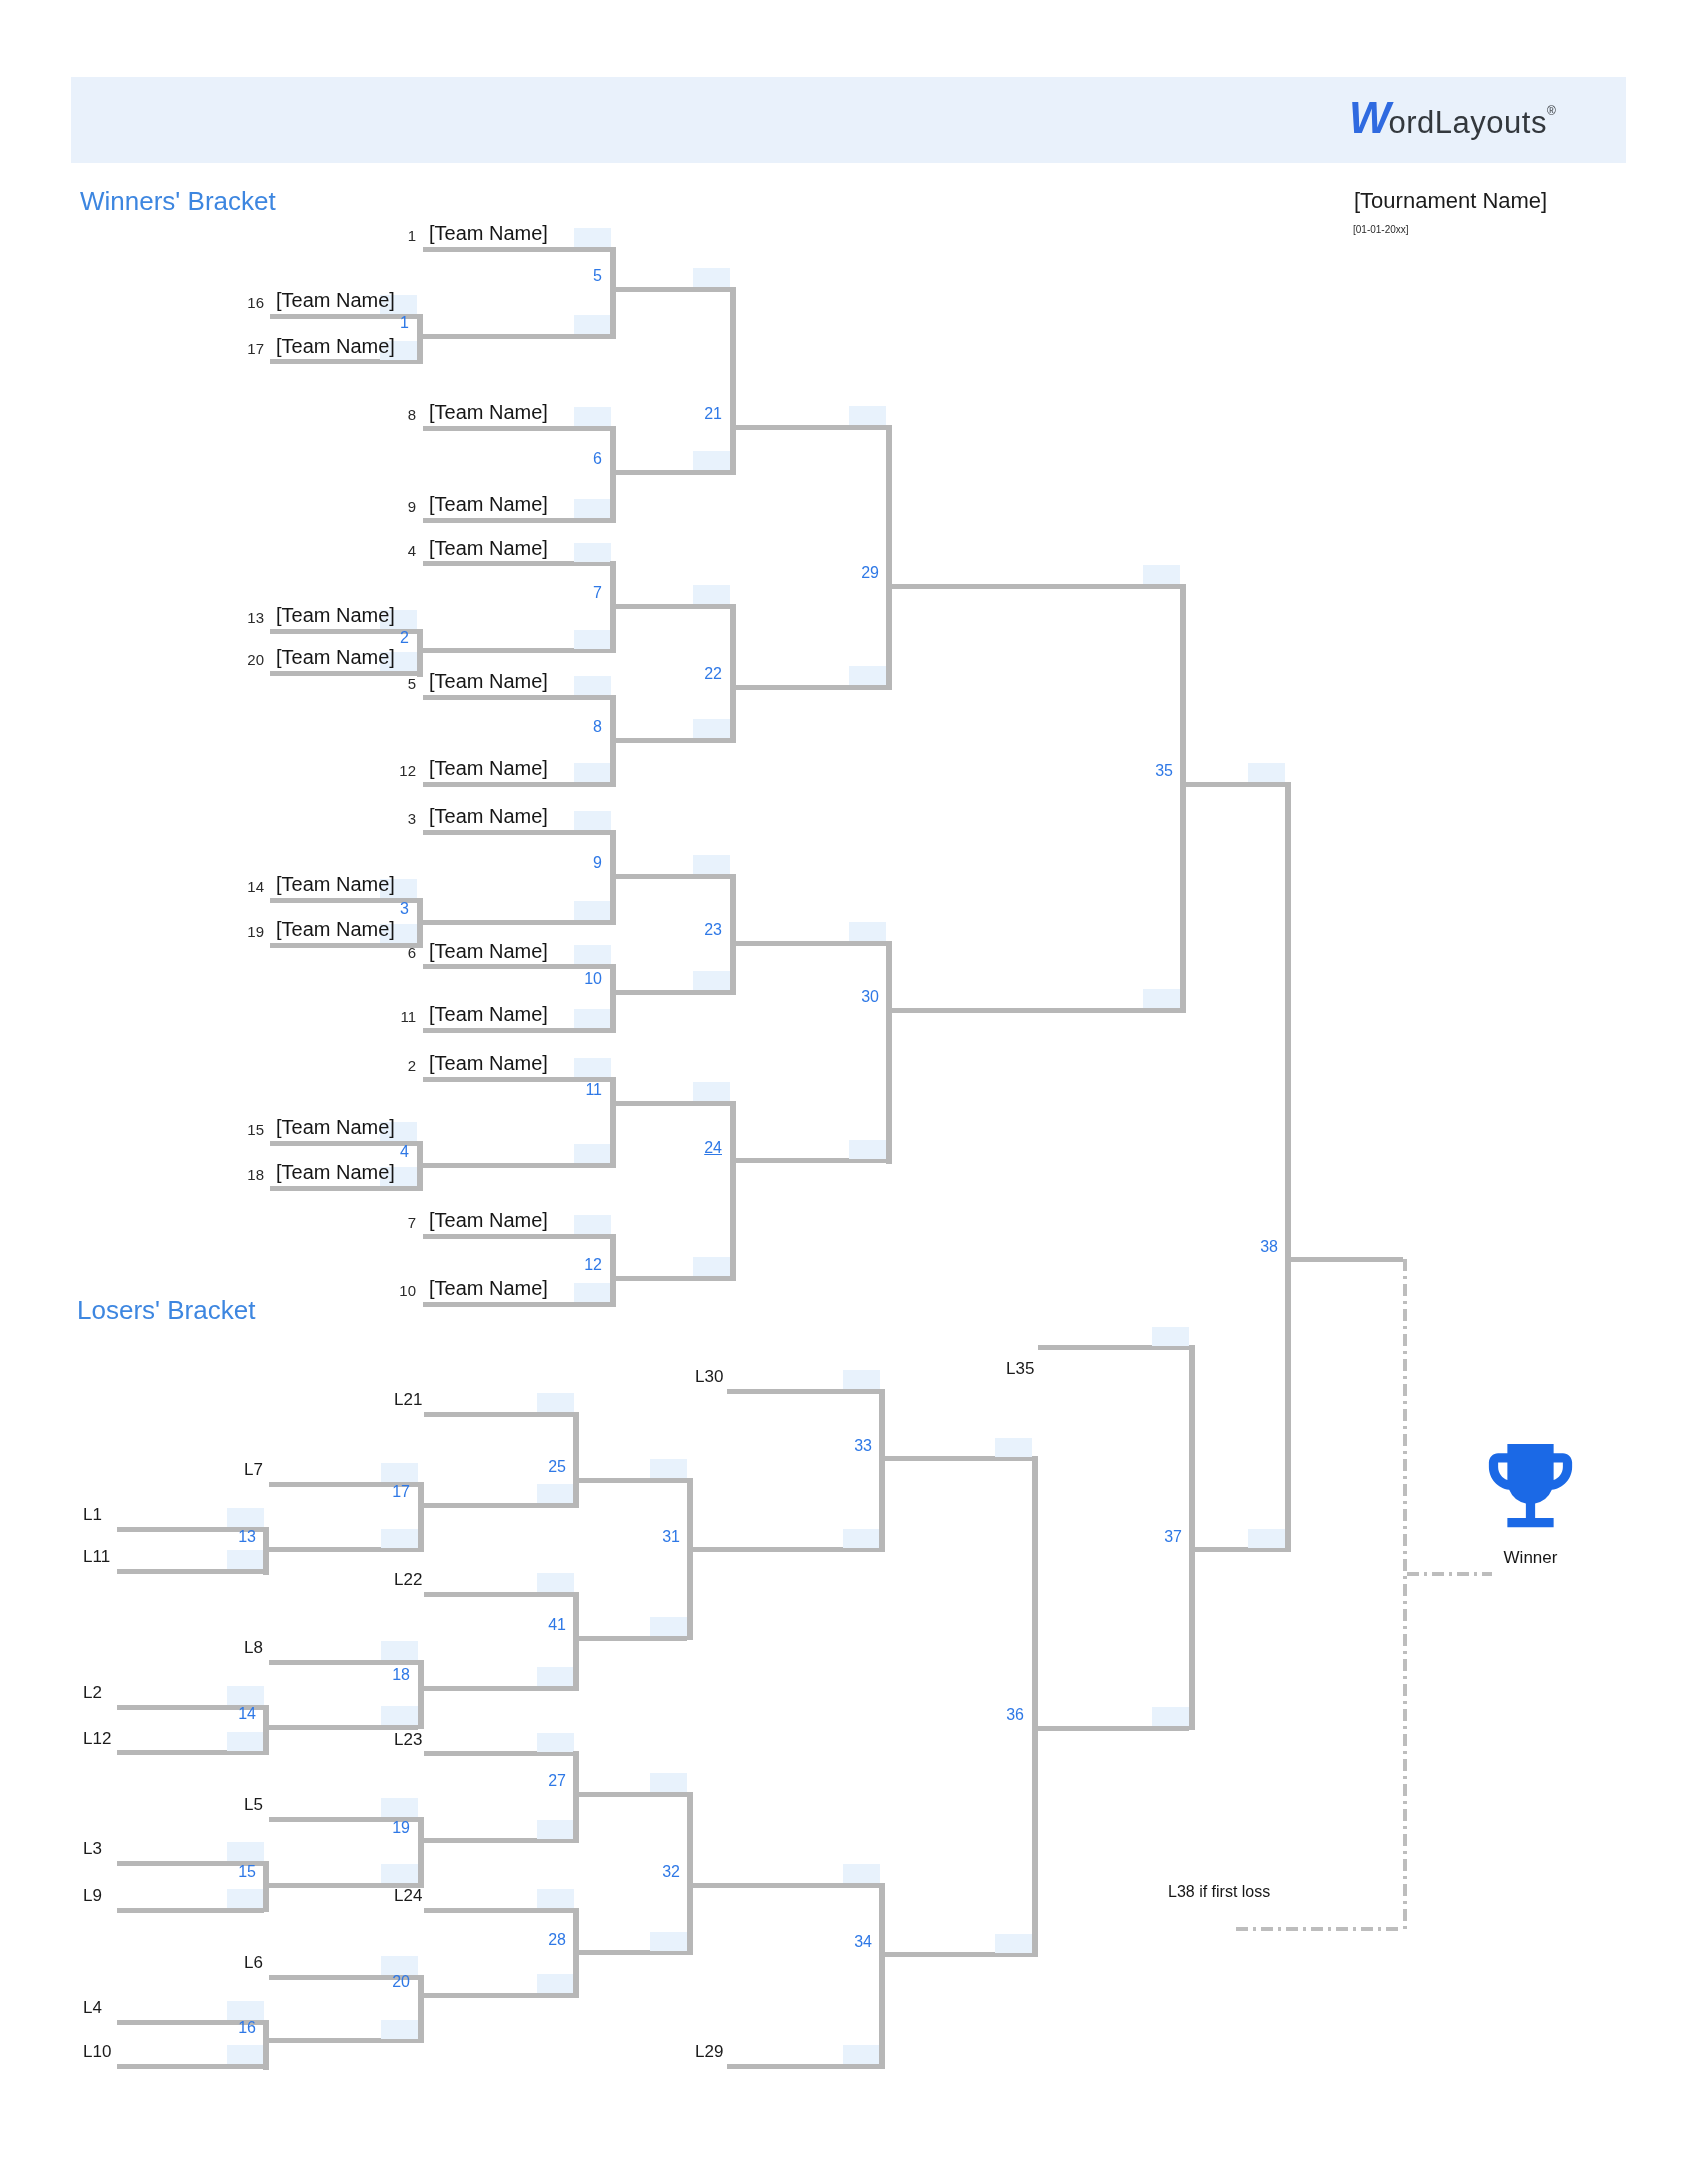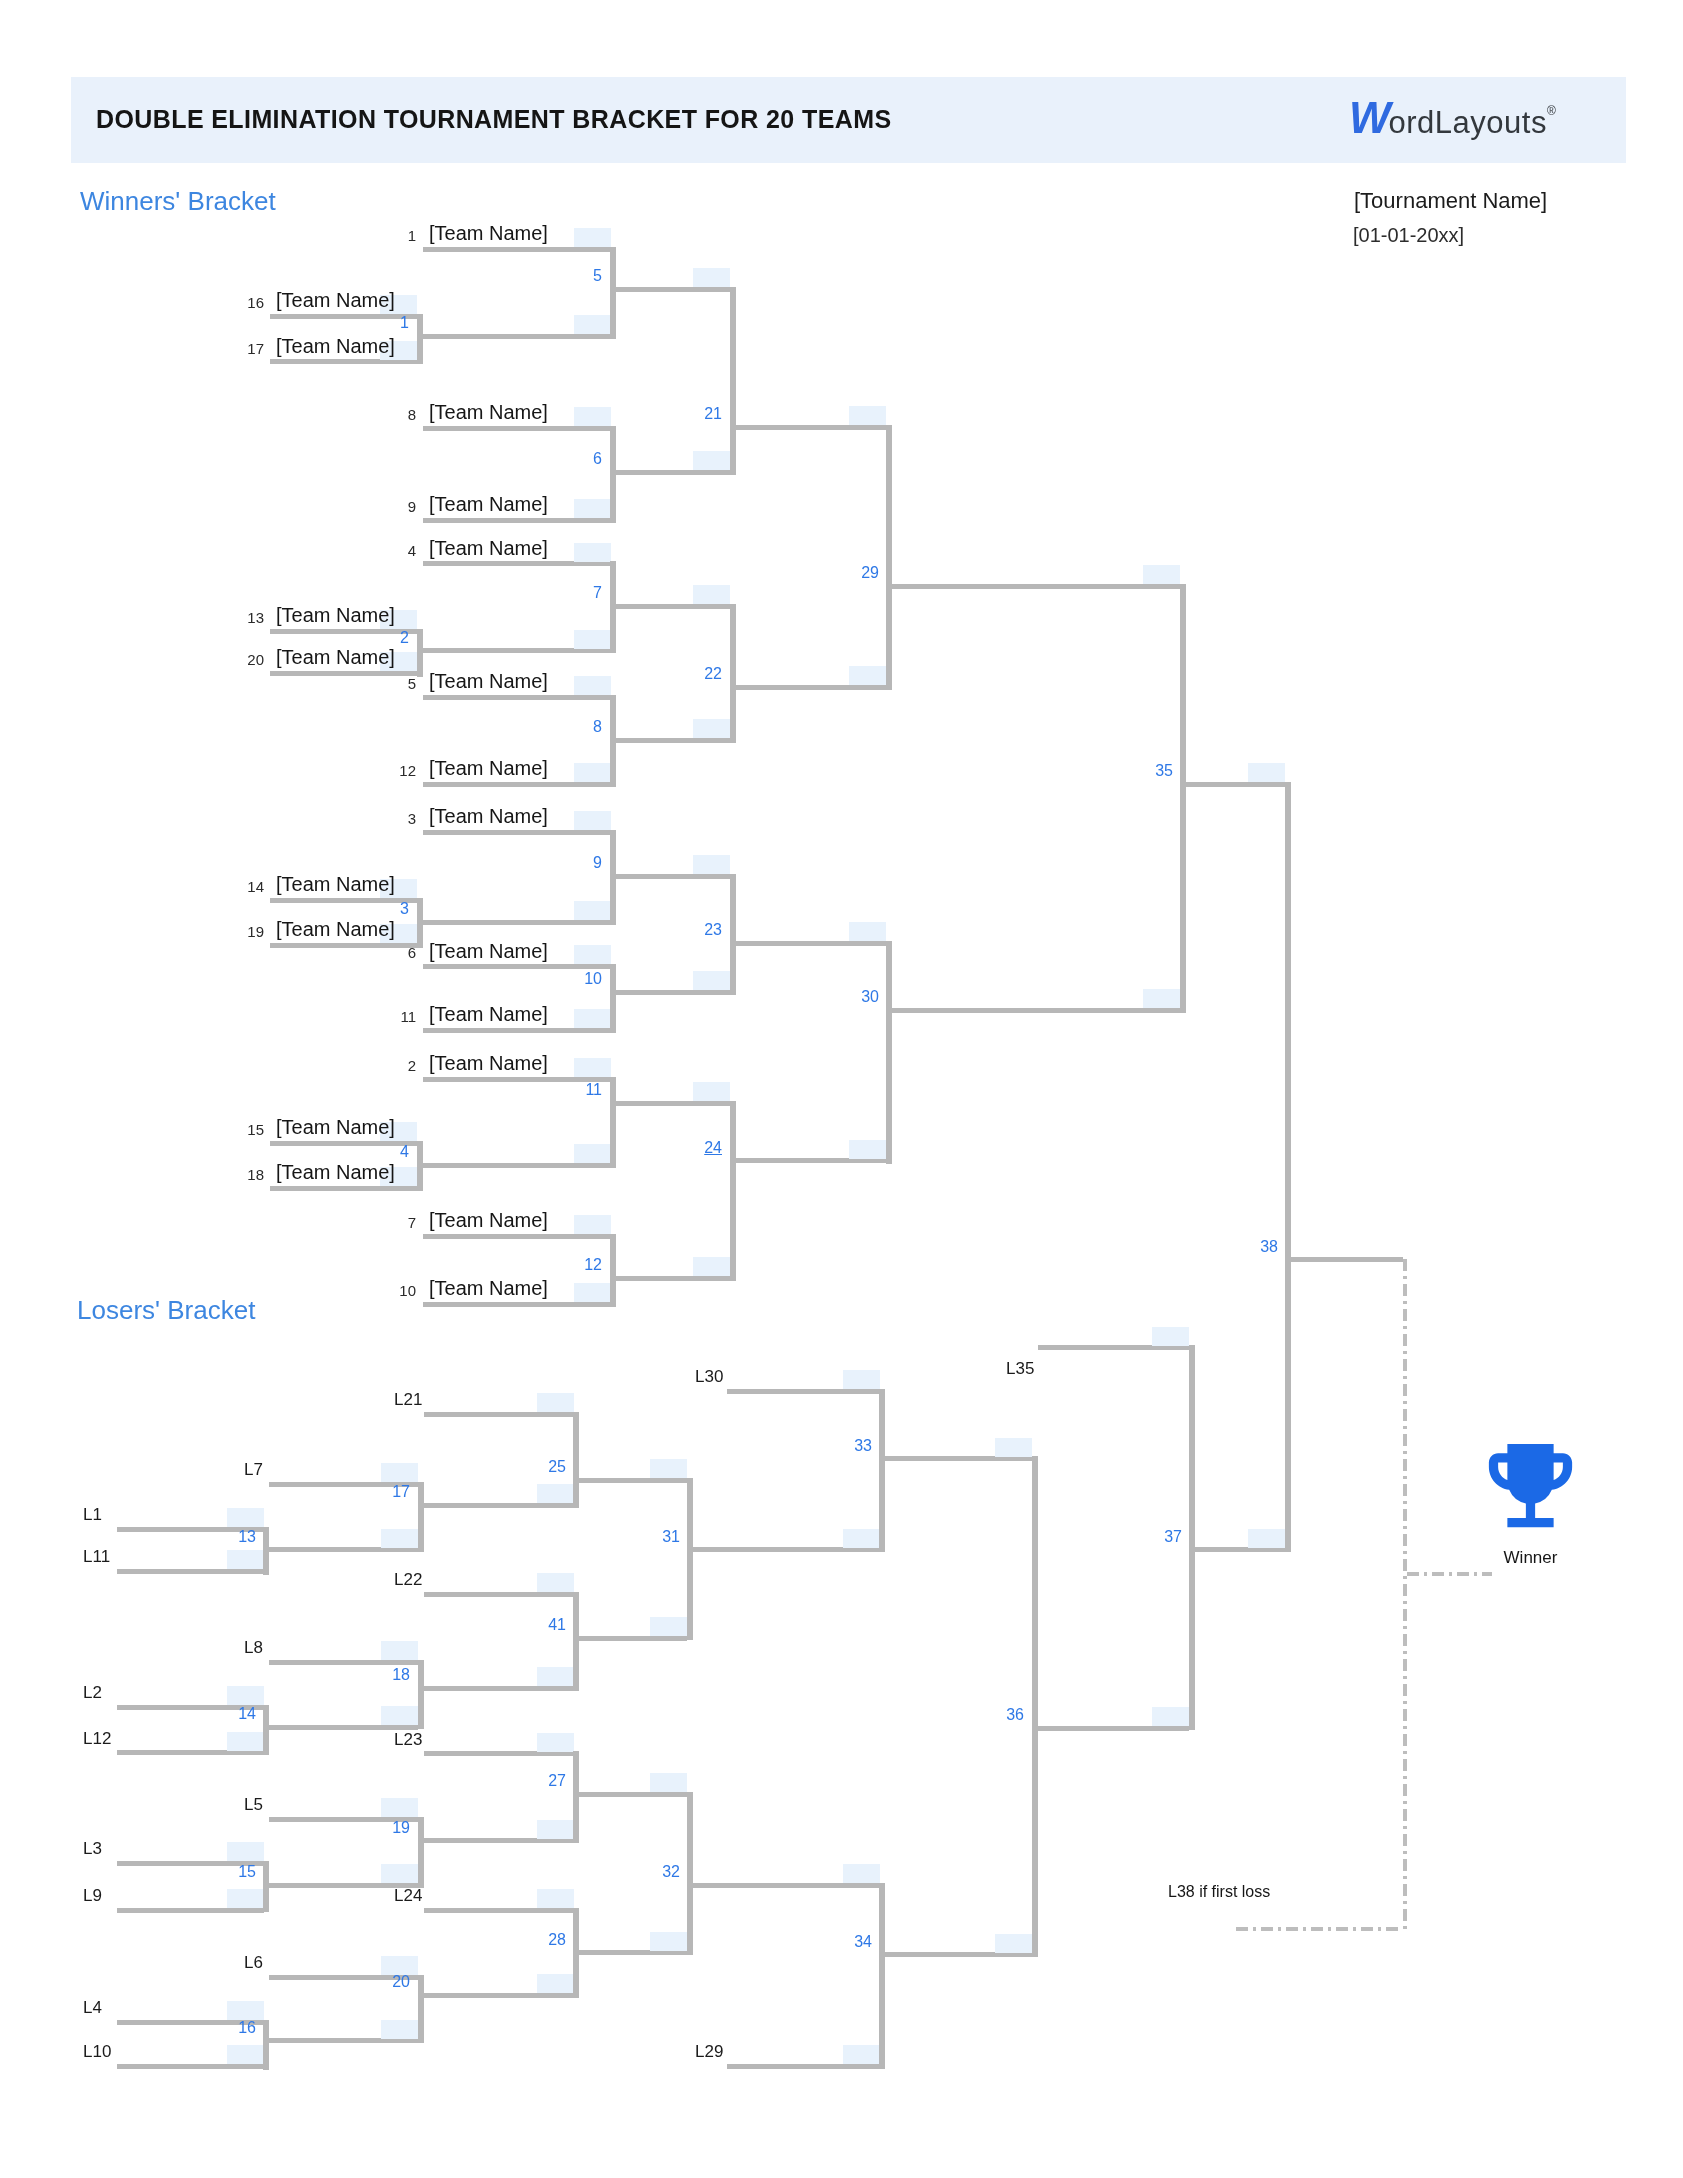--- a/index.html
+++ b/index.html
@@ -8,21 +8,21 @@
   
   #band{position:absolute;left:71px;top:77px;width:1555px;height:86px;background:#e9f1fb;}
   #title{position:absolute;left:96px;top:105px;height:30px;font-size:25px;font-weight:600;
          letter-spacing:0.4px;color:#151515;white-space:nowrap;}
   #brand{position:absolute;left:1349px;top:93px;height:46px;white-space:nowrap;}
   .logo-w{font-size:44px;font-weight:700;color:#2f6ae0;font-style:italic;letter-spacing:-2px;}
   .logo-rest{font-size:31px;font-weight:300;color:#33383d;letter-spacing:0.5px;}
   .logo-mark{font-size:12px;color:#33383d;vertical-align:18px;}
   .sec-head{position:absolute;height:32px;font-size:26px;font-weight:400;color:#3d86e0;white-space:nowrap;}
   #event-name{position:absolute;left:1354px;top:188px;font-size:22px;color:#1c1c1c;white-space:nowrap;}
-  #event-date{position:absolute;left:1353px;top:224px;font-size:20px;color:#2c2c2c;white-space:nowrap;}
+  #event-date{position:absolute;left:1353px;top:224px;font-size:10px;color:#2c2c2c;white-space:nowrap;}
   
   .bl{position:absolute;height:5px;background:#b7b7b7;}
   .bb{position:absolute;width:6px;background:#b7b7b7;}
   .sb{position:absolute;width:37px;height:19px;background:#e8f2fc;}
   .mn{position:absolute;width:55px;height:18px;line-height:18px;font-size:16px;font-weight:500;
       color:#2e78e6;text-align:right;}
   .seed{position:absolute;width:36px;height:18px;line-height:18px;font-size:15px;color:#2a2a2a;text-align:right;}
   .tname{position:absolute;height:24px;line-height:24px;font-size:20px;color:#161616;white-space:nowrap;}
   .lent{position:absolute;height:20px;line-height:20px;font-size:17px;color:#1b1b1b;white-space:nowrap;}
   
@@ -34,21 +34,20 @@
   #winner-label{position:absolute;left:1463px;top:1548px;width:135px;text-align:center;
       font-size:17px;color:#161616;}
   #reset-note{position:absolute;left:1168px;top:1883px;font-size:16px;color:#161616;white-space:nowrap;}
 </style>
 </head>
 <body>
 
 <div id="page">
 
   <div id="band"></div>
-  <div id="title">DOUBLE ELIMINATION TOURNAMENT BRACKET FOR 20 TEAMS</div>
   <div id="brand">
     <span class="logo-w">W</span><span class="logo-rest">ordLayouts</span><span class="logo-mark">®</span>
   </div>
 
   <div class="sec-head" style="left:80px;top:186px;">Winners' Bracket</div>
   <div class="sec-head" style="left:77px;top:1295px;">Losers' Bracket</div>
 
   <div id="event-name">[Tournament Name]</div>
   <div id="event-date">[01-01-20xx]</div>
 

